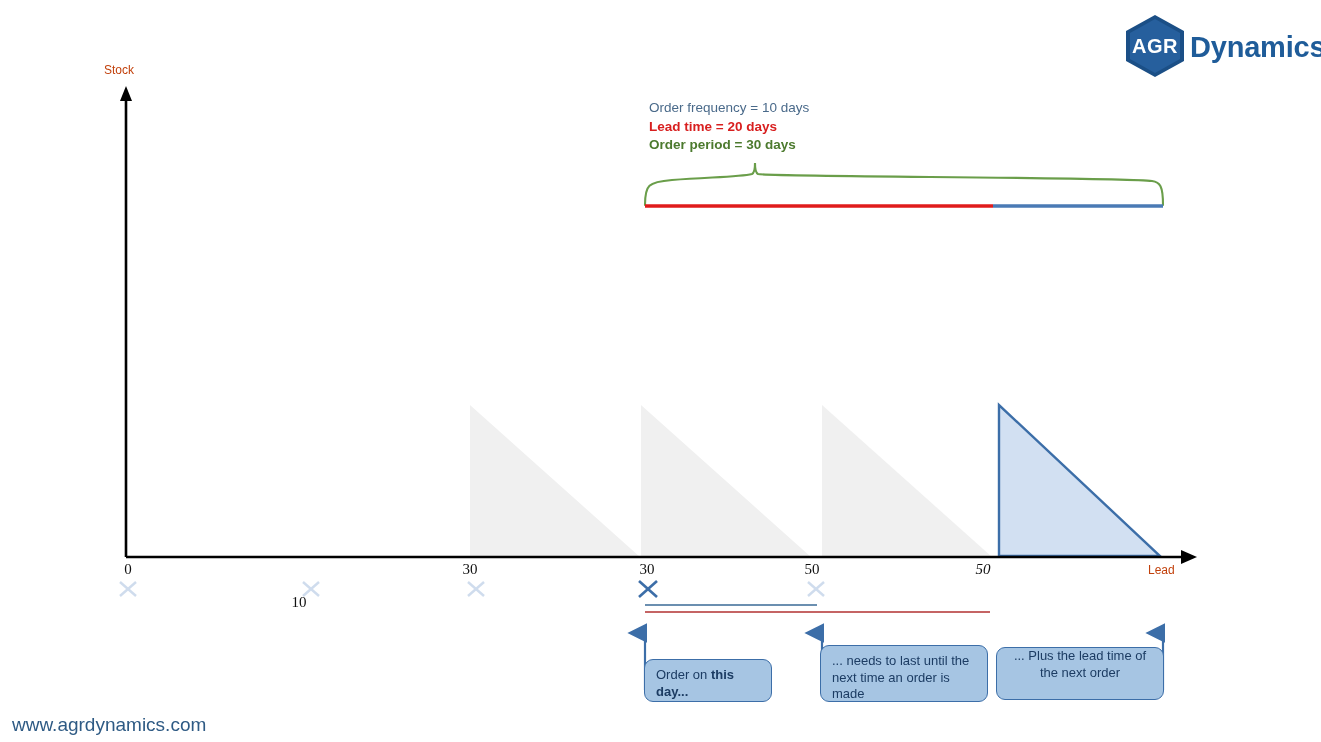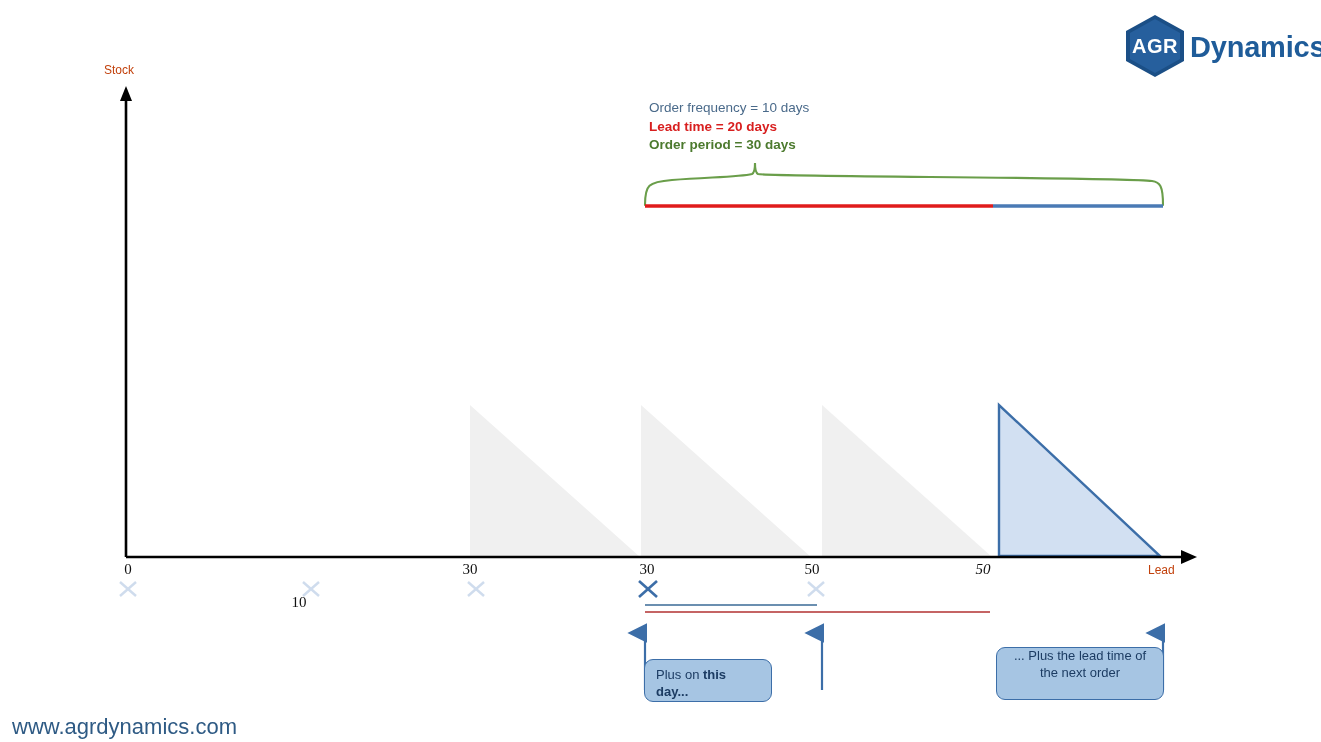--- a/index.html
+++ b/index.html
@@ -68,21 +68,21 @@
     padding:7px 11px;
   }
   #callout-order{left:644px;top:659px;width:128px;height:43px;}
   #callout-lastuntil{left:820px;top:645px;width:168px;height:57px;}
   #callout-leadtime{left:996px;top:647px;width:168px;height:53px;text-align:center;padding-top:0;}
   .callout b{font-weight:bold;}
 
   
   #footer-url{
     position:absolute;left:12px;top:714px;
-    font-size:22px;color:#2e5a84;
+    font-size:19px;color:#2e5a84;
     font-family:"Liberation Sans", sans-serif;
   }
 </style>
 </head>
 <body>
 
 <div class="stage">
 
   <svg class="svg-layer" viewBox="0 0 1321 742">
     <defs>
@@ -170,20 +170,21 @@
       <div class="tick-label" style="left: 812px; top: 561px;">50</div>
       <div class="tick-label" style="left: 983px; top: 561px; font-style: italic;">50</div>
     </div>
 
   <div id="legend">
     <div class="leg-line leg-freq">Order frequency = 10 days</div>
     <div class="leg-line leg-lead">Lead time = 20 days</div>
     <div class="leg-line leg-period">Order period = 30 days</div>
   </div>
 
-  <div class="callout" id="callout-order"><span>Plus on </span><b>this day...</b></div>
+  <div class="callout" id="callout-order"><span>Order on </span><b>this day...</b></div>
 
+  <div class="callout" id="callout-lastuntil">... needs to last until the next time an order is made</div>
 
   <div class="callout" id="callout-leadtime">... Plus the lead time of the next order</div>
 
   <div id="footer-url">www.agrdynamics.com</div>
 
 </div>
 
 </body></html>

